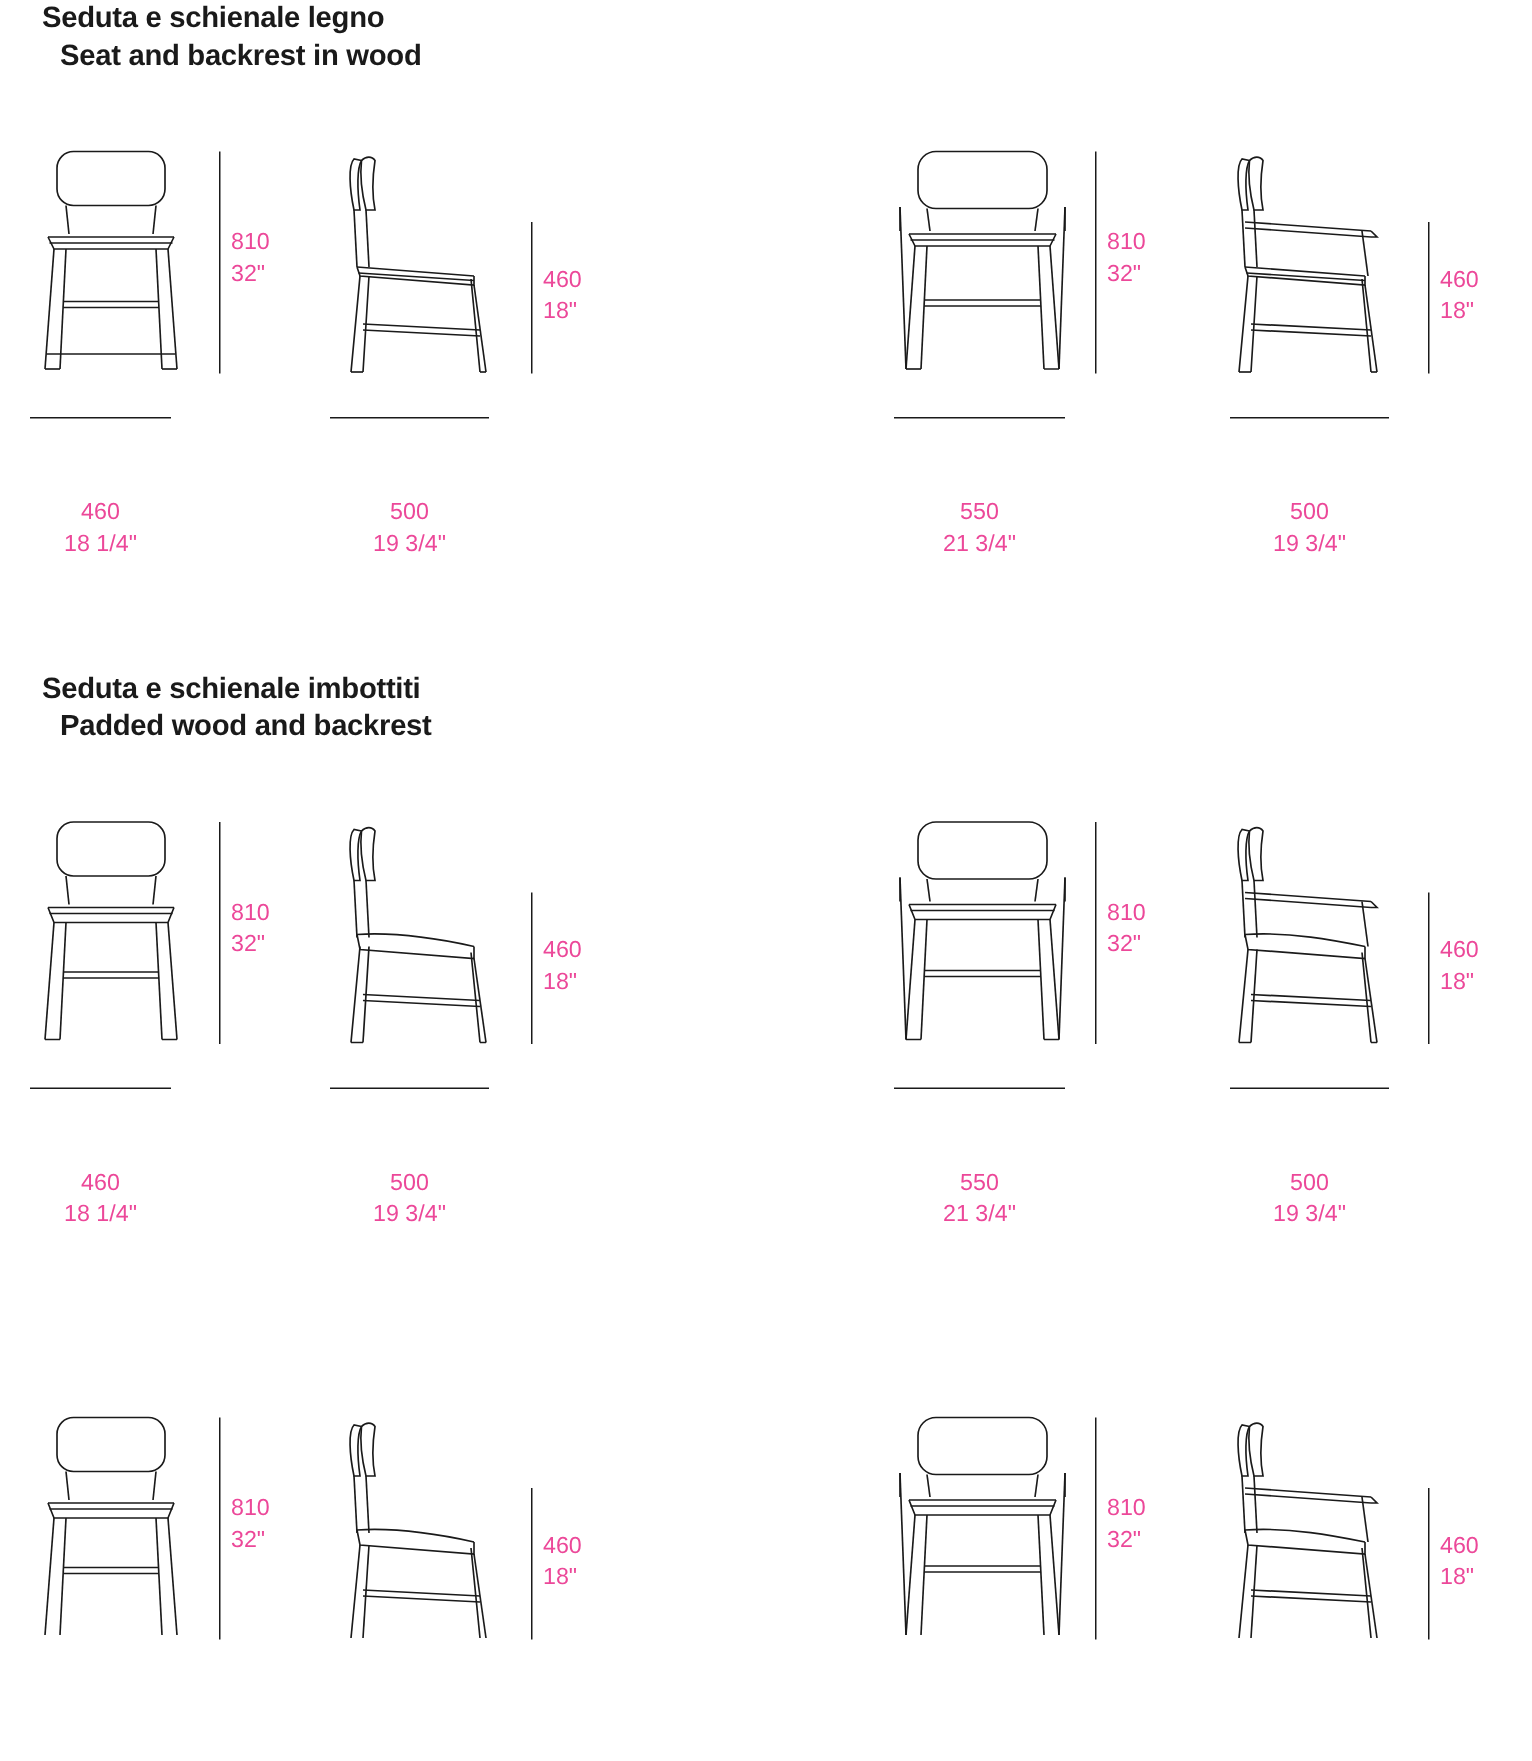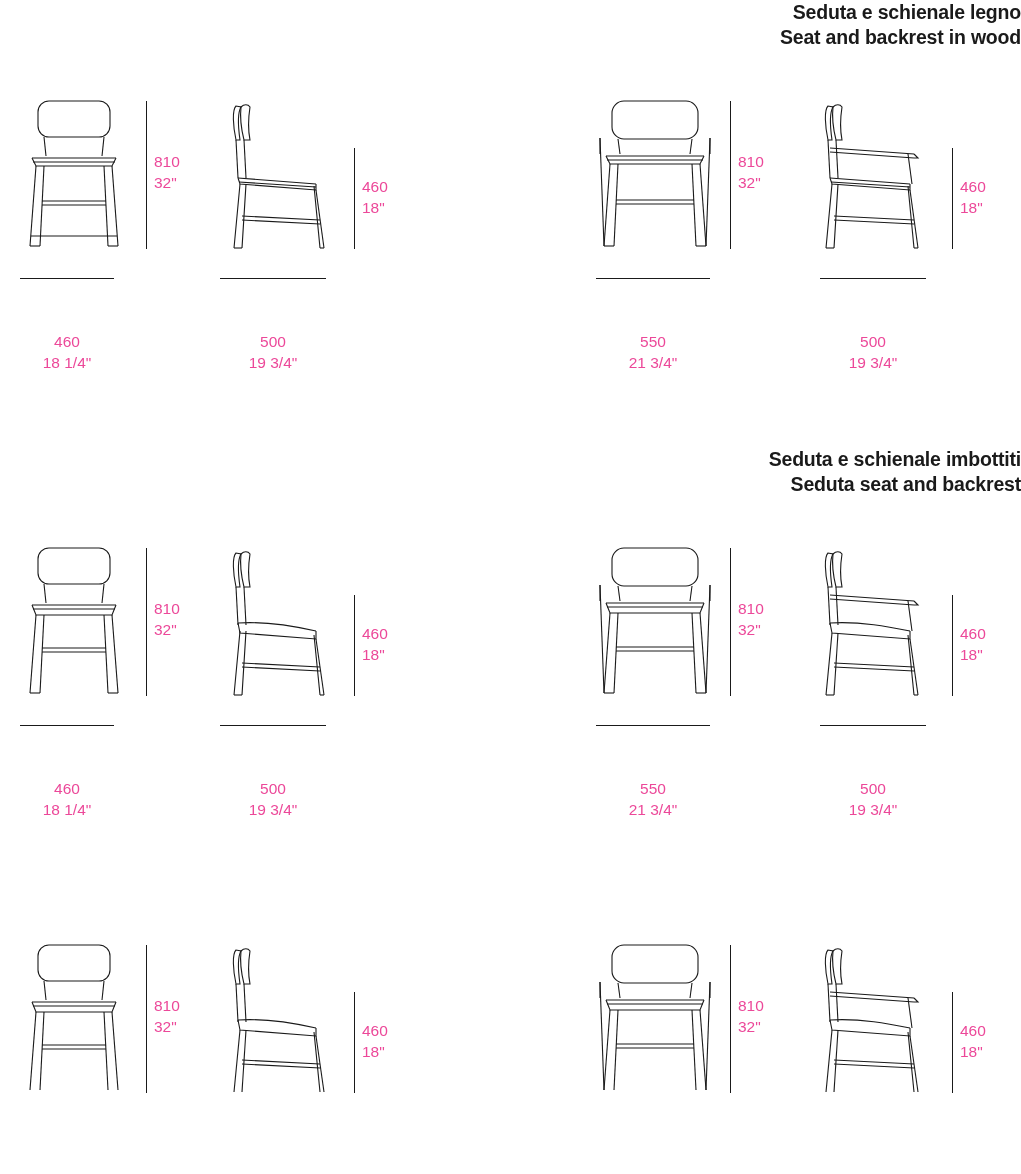--- a/index.html
+++ b/index.html
@@ -20,30 +20,30 @@
     width: 1021px;
     height: 1174px;
   }
 
   
   .section {
     position: relative;
     width: 1021px;
   }
   .section-title {
-    padding-left: 4px;
+    padding-left: 28px;
     font-size: 19.5px;
     font-weight: bold;
     line-height: 25px;
     letter-spacing: -0.2px;
     color: #1a1a1a;
-    text-align: right;
   }
   .section-title .line2 {
     display: block;
+    margin-left: 12px;
   }
 
   
   .row {
     position: relative;
     height: 248px;
     margin-top: 16px;
   }
   .fig {
     position: absolute;
@@ -232,21 +232,21 @@
           <span class="v2">19 3/4"</span>
         </div>
       </div>
 
     </div>
   </div>
 
   <div class="section" id="sec2">
     <div class="section-title">
       <span>Seduta e schienale imbottiti</span>
-      <span class="line2">Seduta seat and backrest</span>
+      <span class="line2">Padded wood and backrest</span>
     </div>
 
     <div class="row">
 
       <div class="fig" style="left:20px; top:30px;">
         <div class="fig-art">
           <svg width="110" height="160" viewBox="0 0 110 160" fill="none" stroke="#1a1a1a" stroke-width="1.1">
             <rect x="18" y="5" width="72" height="36" rx="11"></rect>
             <path d="M24 41 L26 60"></path>
               <path d="M84 41 L82 60"></path>

